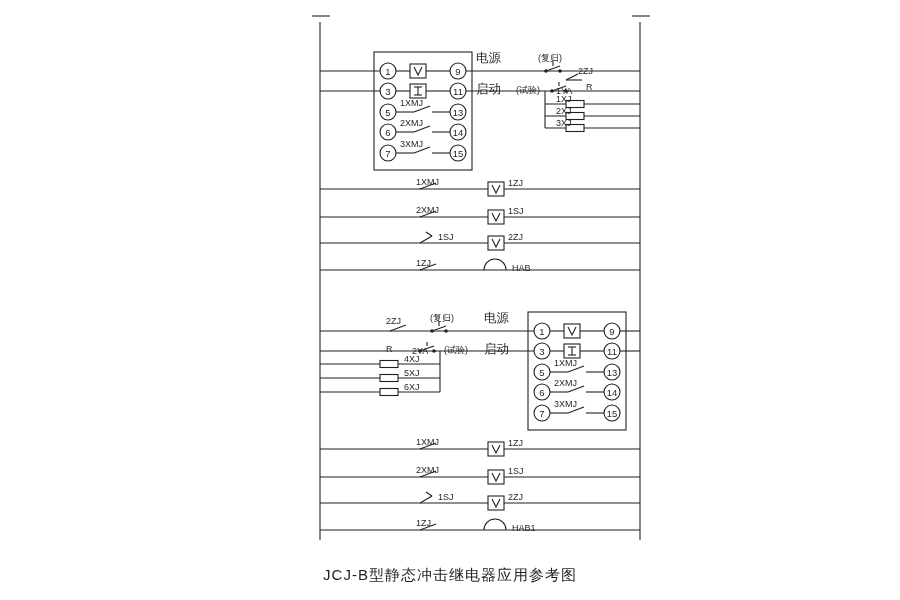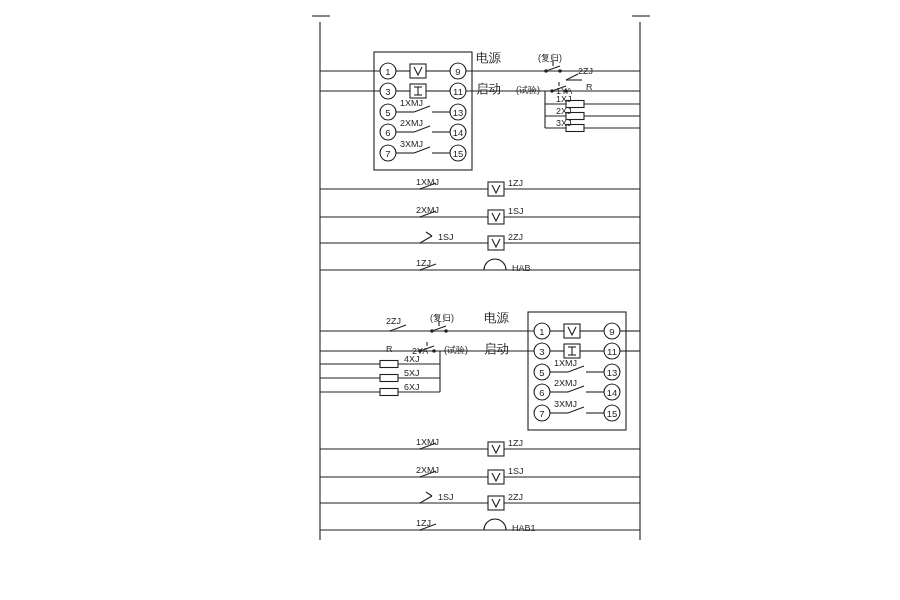--- a/index.html
+++ b/index.html
@@ -251,14 +251,15 @@
   <path class="ln" d="M492 499 L496 507 L500 499"></path>
   <text class="tsm" x="508" y="500">2ZJ</text>
 
   <line class="ln" x1="320" y1="530" x2="640" y2="530"></line>
   <text class="tsm" x="416" y="526">1ZJ</text>
   <path class="ln" d="M420 530 L436 524"></path>
   <path class="ln" d="M484 530 A11 11 0 0 1 506 530" fill="none" stroke="#231f20" stroke-width="1.1"></path>
   <text class="tsm" x="512" y="531">HAB1</text>
 </svg>
 
+<div class="cap">JCJ-B型静态冲击继电器应用参考图</div>
 
 </div>
 
 </body></html>

